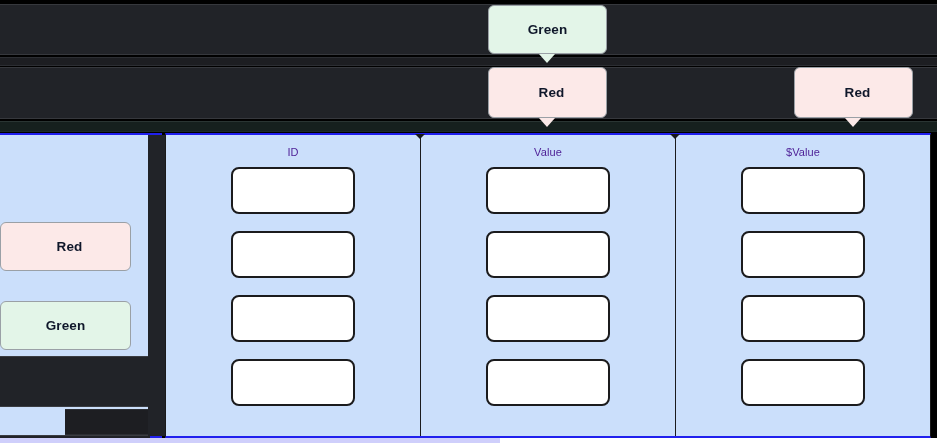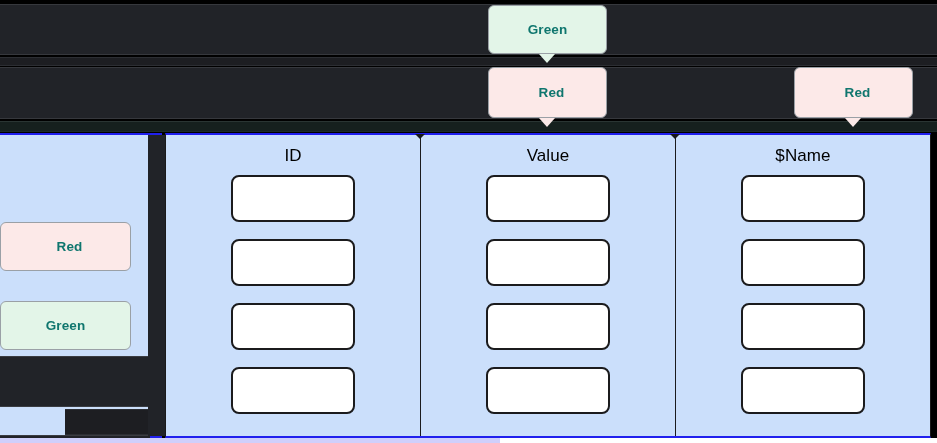--- a/index.html
+++ b/index.html
@@ -41,21 +41,21 @@
   .tip {
     position: absolute;
     box-sizing: border-box;
     border-radius: 6px;
     border: 1px solid #9aa0a6;
     display: flex;
     align-items: center;
     justify-content: center;
     font-size: 13.5px;
     font-weight: bold;
-    color: #0f766e;
+    color: #0f172a;
     letter-spacing: .1px;
   }
   .tip-green { background: #e3f5e8; }
   .tip-red   { background: #fce9e8; padding-left: 8px; }
 
   .tip-arrow-down {
     position: absolute;
     width: 0; height: 0;
     border-left: 8px solid transparent;
     border-right: 8px solid transparent;
@@ -131,22 +131,22 @@
     border-right: 1px solid #1b1b1d;
     display: flex;
     flex-direction: column;
     align-items: center;
   }
   .table-col:last-child { border-right: none; }
 
   .col-header {
     margin-top: 11px;
     margin-bottom: 9px;
-    font-size: 17px;
-    color: #000000;
+    font-size: 11px;
+    color: #4c1d95;
     font-weight: normal;
     letter-spacing: .1px;
     white-space: nowrap;
   }
   .cell {
     width: 124px;
     height: 47px;
     background: #ffffff;
     border: 2.5px solid #1b1b1d;
     border-radius: 8px;
@@ -224,21 +224,21 @@
     <div class="sep-arrow" style="right:-5px"></div>
     <div class="col-header">Value</div>
     <div class="cell"></div>
     <div class="cell"></div>
     <div class="cell"></div>
     <div class="cell"></div>
   </div>
 
 
   <div class="table-col">
-    <div class="col-header">$Name</div>
+    <div class="col-header">$Value</div>
     <div class="cell"></div>
     <div class="cell"></div>
     <div class="cell"></div>
     <div class="cell"></div>
   </div>
 
 </div>
 
 <div id="bottom-strip"></div>
 <div id="bottom-strip-right"></div>

